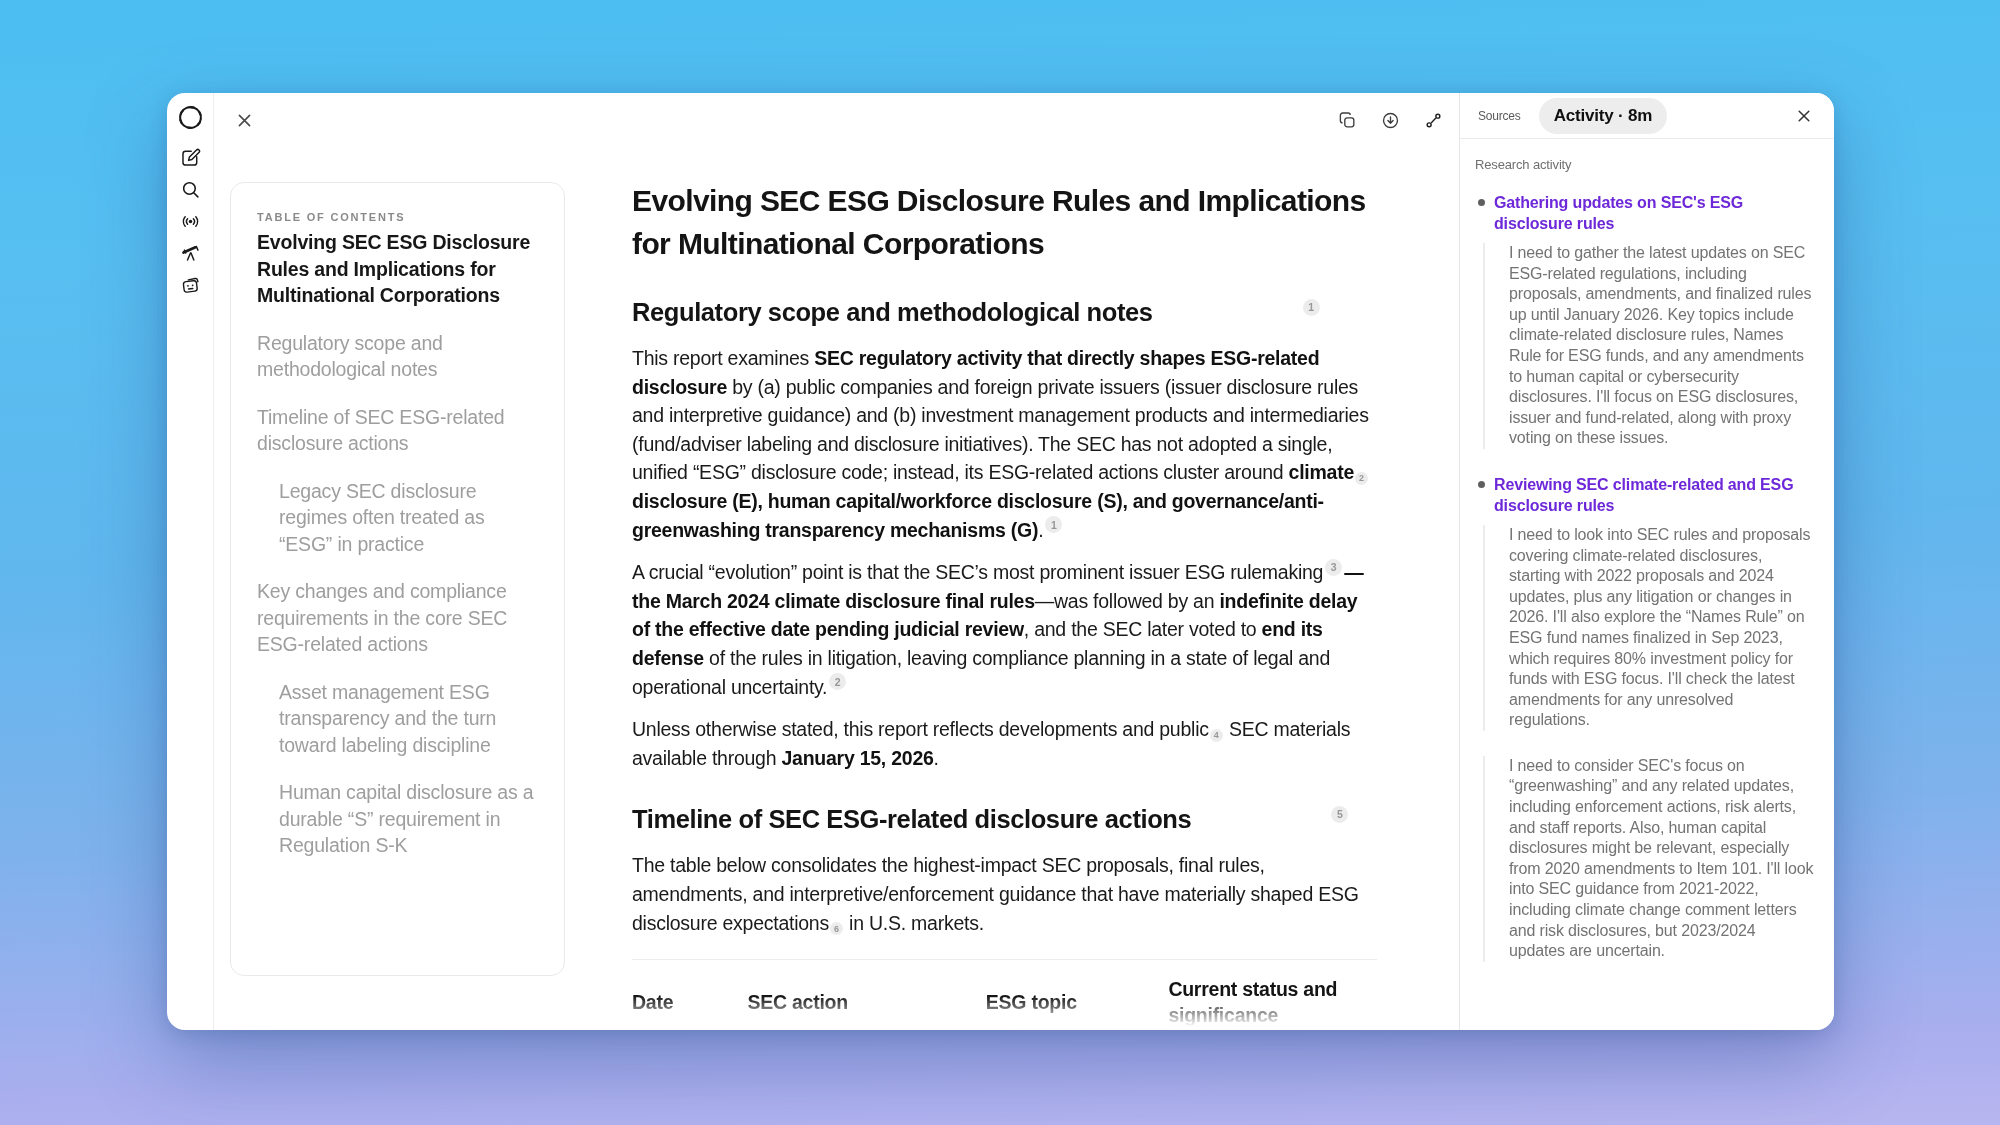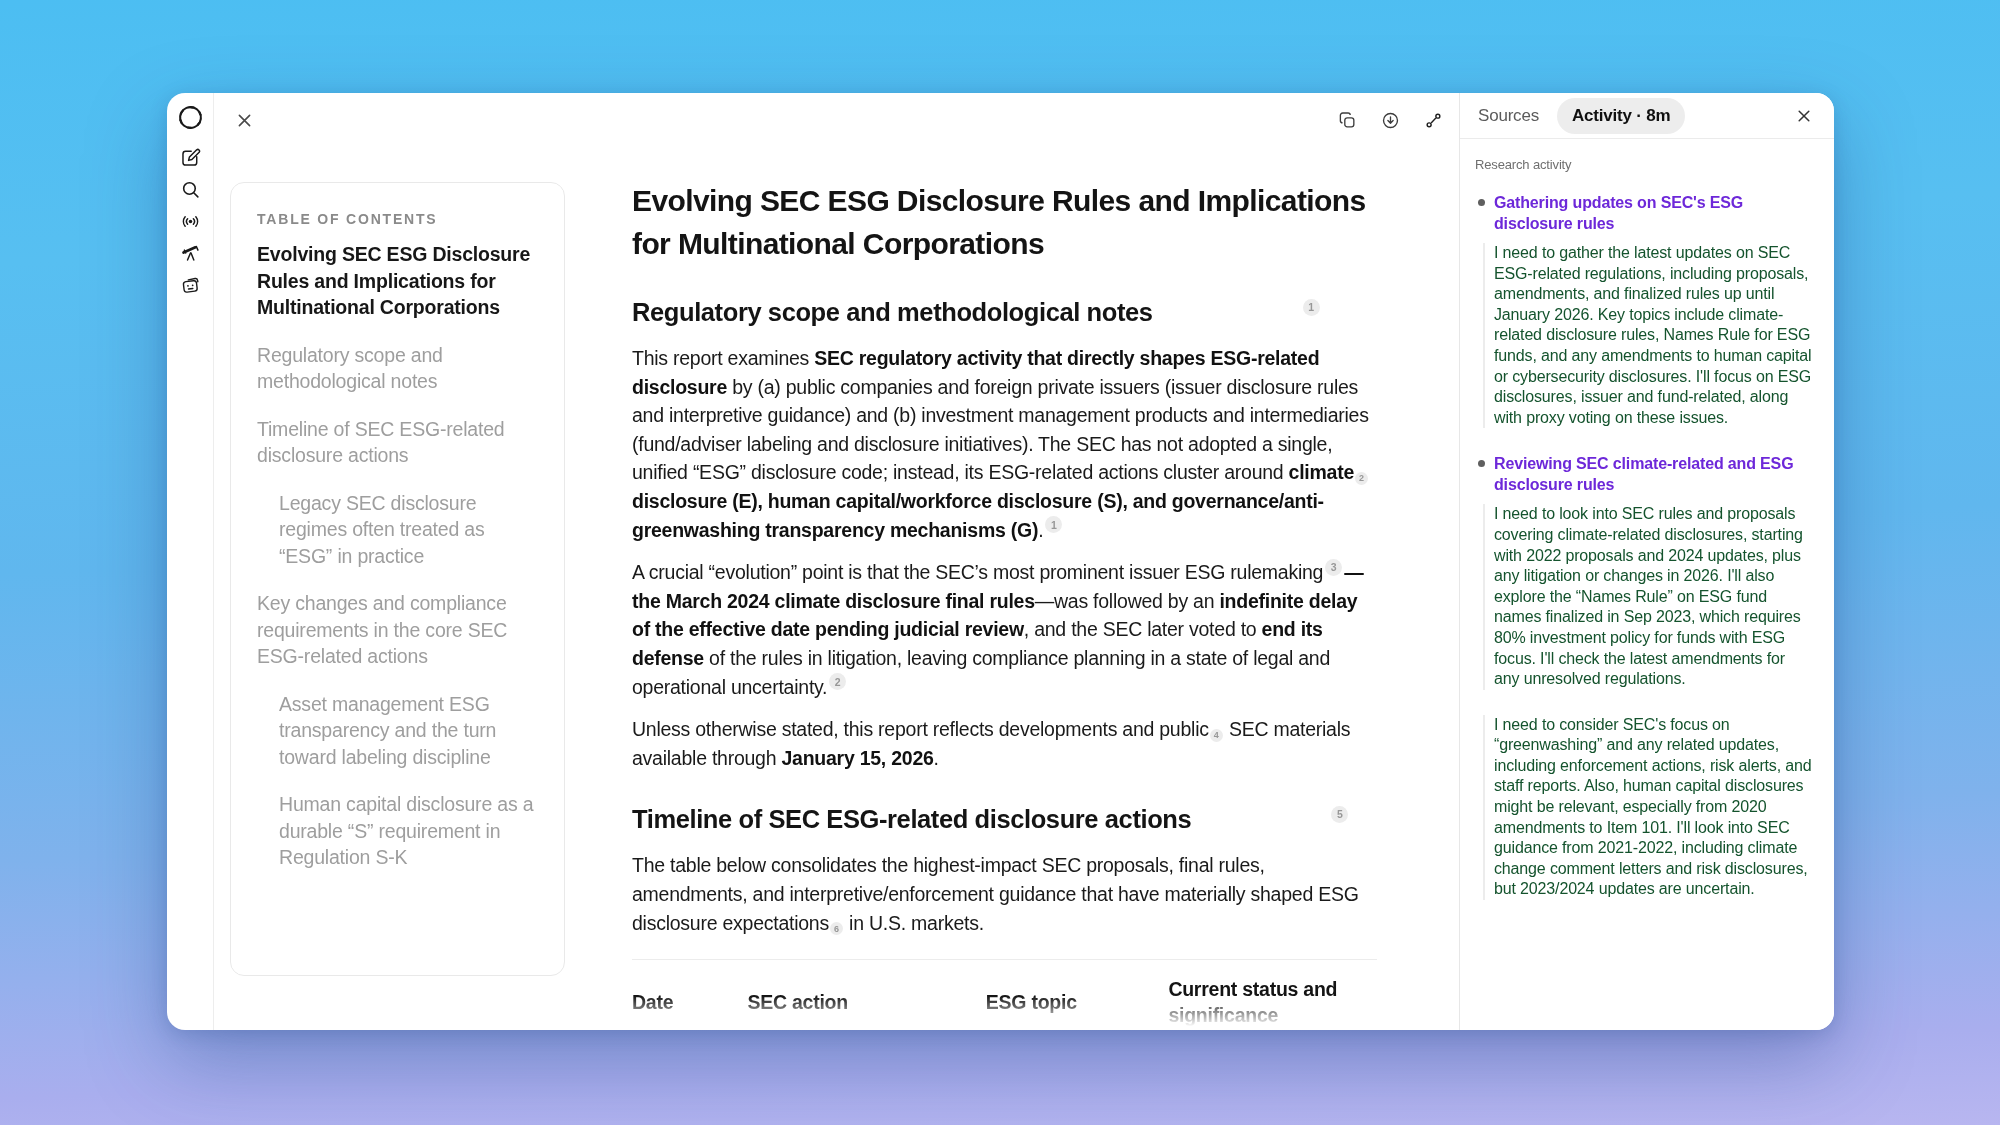--- a/index.html
+++ b/index.html
@@ -22,21 +22,21 @@
   
   .main { flex:1 1 auto; position:relative; background:#fff; min-width:0; }
   .doc-close { position:absolute; left:16px; top:13px; width:28px; height:28px; border:0; background:transparent;
     cursor:pointer; display:flex; align-items:center; justify-content:center; border-radius:8px; }
   .doc-actions { position:absolute; top:13px; right:12px; display:flex; gap:15px; }
   .actbtn { width:28px; height:28px; border:0; background:transparent; cursor:pointer;
     display:flex; align-items:center; justify-content:center; border-radius:8px; }
 
   .toc-card { position:absolute; left:16px; top:89px; width:335px; height:794px; background:#fff;
     border:1px solid #e9e9e9; border-radius:14px; padding:28px 26px; overflow:hidden; }
-  .toc-label { font-size:14px; letter-spacing:1.8px; font-weight:600; color:#8a8a8a; margin-bottom:14px; }
+  .toc-label { font-size:11px; letter-spacing:1.8px; font-weight:600; color:#8a8a8a; margin-bottom:6px; }
   .toc-item { font-size:19.5px; line-height:26.5px; letter-spacing:-0.2px; color:#9e9e9e;
     margin-bottom:21px; cursor:pointer; }
   .toc-item.lvl2 { margin-left:22px; }
   .toc-item.active { color:#171717; font-weight:700; }
 
   .doc { position:absolute; left:418px; top:0; width:745px; height:100%; padding-top:86px;
     color:#141414; letter-spacing:-0.25px; }
   .doc h1 { font-size:30px; line-height:43px; font-weight:700; letter-spacing:-0.6px; margin-bottom:0; }
   .doc h2 { font-size:25.5px; line-height:35px; font-weight:700; letter-spacing:-0.4px; margin-top:30px; }
   .doc p { font-size:19.5px; line-height:28.6px; margin-top:14px; color:#1a1a1a; }
@@ -52,33 +52,33 @@
   .dtable .thead { border-top:1px solid #ececec; border-bottom:2.5px solid #3c3c3c;
     padding:16px 0 15px; align-items:center; }
   .th { font-size:19.5px; font-weight:700; line-height:26px; color:#141414; padding-right:18px; }
   .bottom-fade { position:absolute; left:0; right:0; bottom:0; height:34px; pointer-events:none;
     background:linear-gradient(rgba(255,255,255,0),#fff 90%); }
 
   
   .panel { width:375px; flex:0 0 375px; border-left:1px solid #e7e7e7; display:flex; flex-direction:column; background:#fff; }
   .panel-header { height:46px; flex:0 0 46px; display:flex; align-items:center; padding:0 16px;
     border-bottom:1px solid #ebebeb; }
-  .tab-sources { border:0; background:transparent; font-size:17px; color:#5b5b5b; cursor:pointer; padding:4px 2px;
+  .tab-sources { border:0; background:transparent; font-size:12px; color:#5b5b5b; cursor:pointer; padding:4px 2px;
     font-family:inherit; letter-spacing:-0.2px; }
   .tab-activity { border:0; margin-left:16px; background:#ededed; border-radius:20px; padding:8px 15px;
     font-size:17px; font-weight:700; color:#101010; cursor:pointer; font-family:inherit; letter-spacing:-0.2px;text-align:right; }
   .panel-close { margin-left:auto; width:28px; height:28px; border:0; background:transparent; cursor:pointer;
     display:flex; align-items:center; justify-content:center; border-radius:8px; }
   .panel-body { padding:18px 20px 0 15px; overflow:hidden; letter-spacing:-0.15px; }
   .panel-title { font-size:13px; color:#6f6f6f; margin-bottom:20px; }
   .act-titlerow { display:flex; align-items:flex-start; padding-left:3px; cursor:pointer; }
   .act-dot { width:7px; height:7px; border-radius:50%; background:#5f5f5f; margin:7px 9px 0 0; flex:0 0 7px; }
   .act-title { font-size:16px; line-height:21px; font-weight:700; color:#6d28d9; }
-  .act-body { margin:9px 0 25px 8px; border-left:2px solid #ececec; padding-left:9px;
-    font-size:16px; line-height:20.6px; color:#14532d; }
+  .act-body { margin:9px 0 25px 8px; border-left:2px solid #ececec; padding-left:24px;
+    font-size:16px; line-height:20.6px; color:#737373; }
 </style>
 </head>
 <body>
 
 <div class="bg">
   <div class="window">
 
     <nav class="rail">
       <div class="logo">
         <svg width="27" height="27" viewBox="0 0 28 28" fill="none" stroke="#191919" stroke-width="2.2" stroke-linecap="round">

